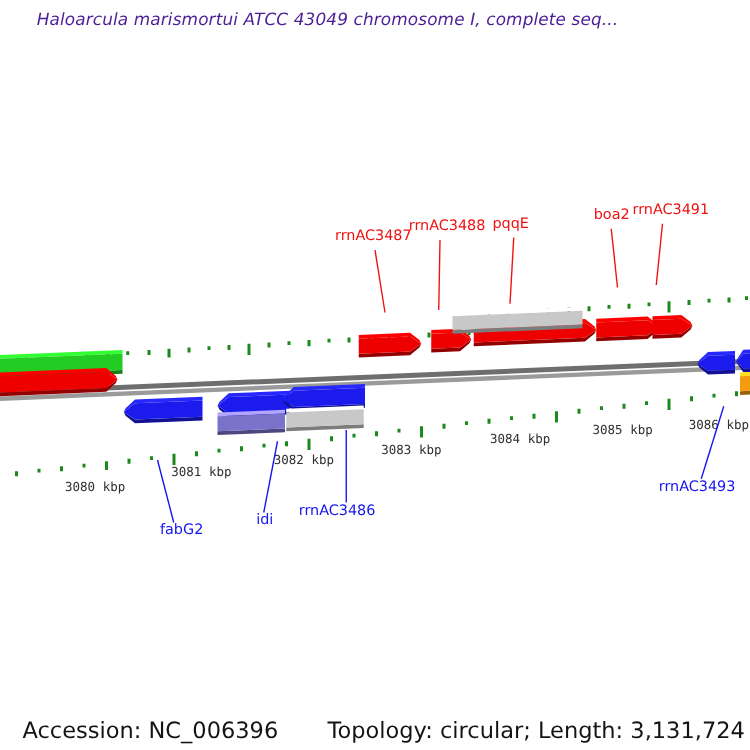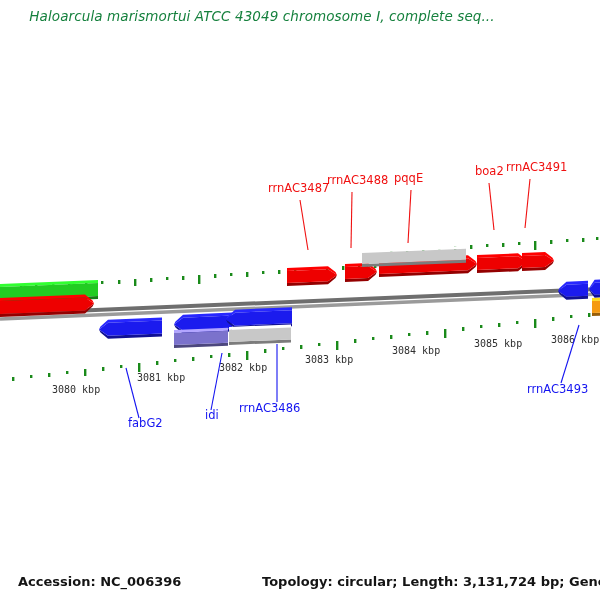--- a/index.html
+++ b/index.html
@@ -8,27 +8,27 @@
     background:#ffffff;
     font-family:"DejaVu Sans","Liberation Sans",sans-serif;
     overflow:hidden;position:relative;
   }
   #stage{position:absolute;inset:0;width:600px;height:600px;}
   .title{
     position:absolute;left:0;top:8px;width:524px;
     text-align:center;
     font-style:italic;
     font-size:13.5px;
-    color:#15803d;
+    color:#4c1d95;
     letter-spacing:0.1px;
     white-space:nowrap;
   }
   .statusbar{
     position:absolute;left:0;bottom:0;width:600px;height:34px;
-    font-size:13px;color:#141414;font-weight:bold;
+    font-size:18px;color:#141414;
   }
   .status-left{position:absolute;left:18px;top:8px;}
   .status-right{position:absolute;left:262px;top:8px;white-space:nowrap;}
   svg{position:absolute;left:0;top:0;}
   .lbl-red{font-size:11.5px;fill:#f01010;font-family:"DejaVu Sans","Liberation Sans",sans-serif;}
   .lbl-blue{font-size:11.5px;fill:#1414f0;font-family:"DejaVu Sans","Liberation Sans",sans-serif;}
   .lbl-tick{font-size:10px;fill:#303030;font-family:"DejaVu Sans Mono","Liberation Mono",monospace;}
 </style>
 </head>
 <body>

